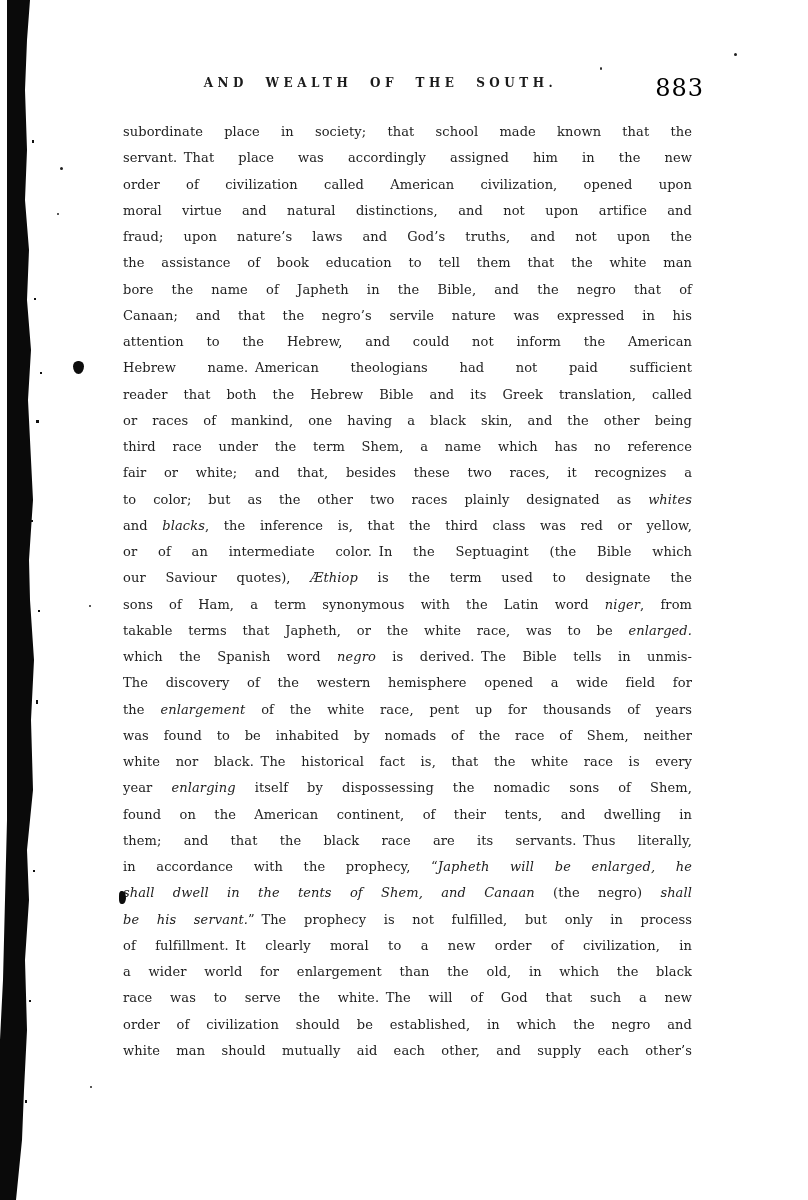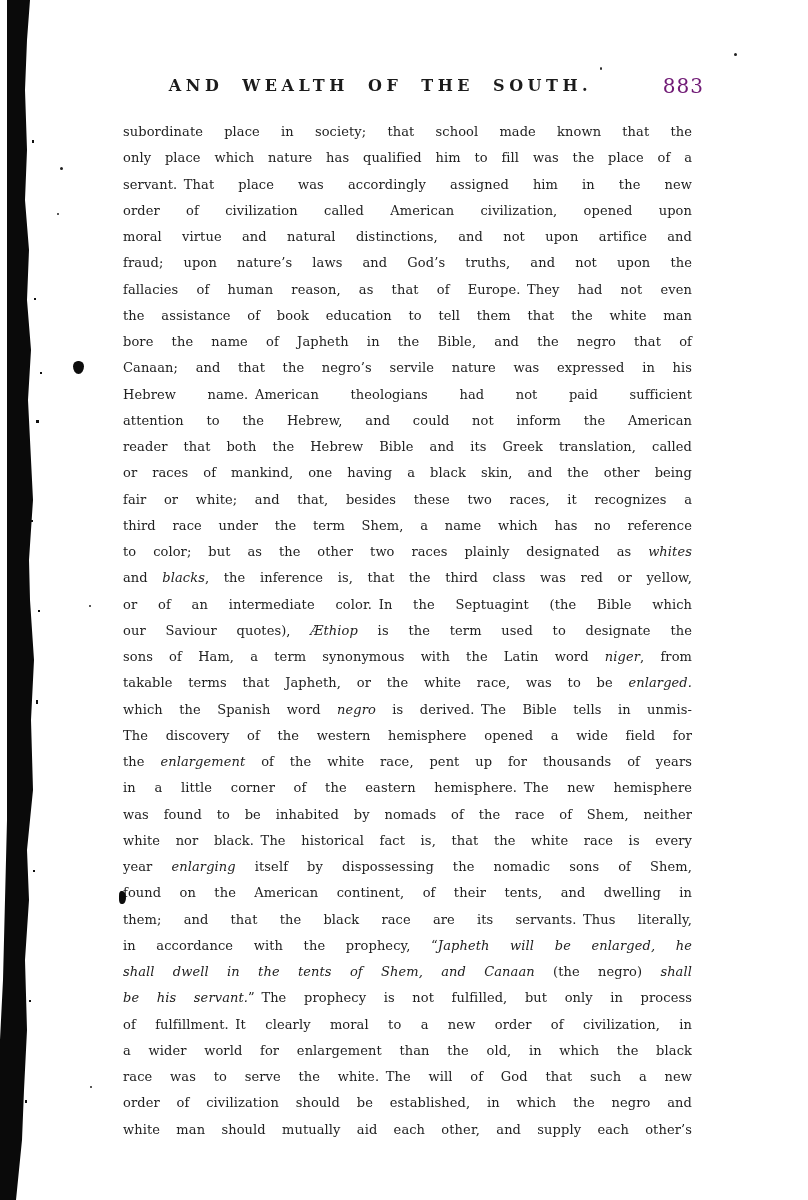--- a/index.html
+++ b/index.html
@@ -8,26 +8,26 @@
     background:#ffffff;
     font-family:"DejaVu Serif","Liberation Serif",serif;
   }
   .page{position:absolute;inset:0;}
   
   .gutter{position:absolute;left:0;top:0;width:60px;height:1200px;}
   
   .header{position:absolute;left:123px;top:74px;width:575px;height:28px;}
   .running-title{
     position:absolute;left:0;right:60px;text-align:center;top:2px;
-    font-size:16px;font-weight:700;letter-spacing:4.5px;word-spacing:9px;
+    font-size:12px;font-weight:700;letter-spacing:4.5px;word-spacing:9px;
     color:#1b1b1b;white-space:nowrap;
   }
   .page-number{
     position:absolute;right:-6px;top:0;
-    font-size:20px;letter-spacing:1px;color:#701a75;
+    font-size:24px;letter-spacing:1px;color:#000000;
   }
   
   .body-text{
     position:absolute;left:123px;top:119px;width:569px;
     font-size:13px;color:#212121;
   }
   .line{
     text-align:justify;text-align-last:justify;
     line-height:26.25px;height:26.25px;white-space:pre-wrap;
     letter-spacing:0.1px;
@@ -61,45 +61,42 @@
     </svg>
   </div>
 
   <div class="header">
     <div class="running-title">AND WEALTH OF THE SOUTH.</div>
     <div class="page-number">883</div>
   </div>
 
   <div class="body-text">
       <div class="line"><span>subordinate place in society; that school made known that the</span></div>
-      <div class="line"><span>only place which nature has qualified him to fill was the place of a</span></div>
       <div class="line"><span>servant. That place was accordingly assigned him in the new</span></div>
       <div class="line"><span>order of civilization called American civilization, opened upon</span></div>
       <div class="line"><span>moral virtue and natural distinctions, and not upon artifice and</span></div>
       <div class="line"><span>fraud; upon nature’s laws and God’s truths, and not upon the</span></div>
-      <div class="line"><span>fallacies of human reason, as that of Europe. They had not even</span></div>
       <div class="line"><span>the assistance of book education to tell them that the white man</span></div>
       <div class="line"><span>bore the name of Japheth in the Bible, and the negro that of</span></div>
       <div class="line"><span>Canaan; and that the negro’s servile nature was expressed in his</span></div>
+      <div class="line"><span>attention to the Hebrew, and could not inform the American</span></div>
       <div class="line"><span>Hebrew name. American theologians had not paid sufficient</span></div>
-      <div class="line"><span>attention to the Hebrew, and could not inform the American</span></div>
       <div class="line"><span>reader that both the Hebrew Bible and its Greek translation, called</span></div>
       <div class="line"><span>or races of mankind, one having a black skin, and the other being</span></div>
+      <div class="line"><span>third race under the term Shem, a name which has no reference</span></div>
       <div class="line"><span>fair or white; and that, besides these two races, it recognizes a</span></div>
-      <div class="line"><span>third race under the term Shem, a name which has no reference</span></div>
       <div class="line"><span>to color; but as the other two races plainly designated as </span><span class="it">whites</span></div>
       <div class="line"><span>and </span><span class="it">blacks</span><span>, the inference is, that the third class was red or yellow,</span></div>
       <div class="line"><span>or of an intermediate color. In the Septuagint (the Bible which</span></div>
       <div class="line"><span>our Saviour quotes), </span><span class="it">Æthiop</span><span> is the term used to designate the</span></div>
       <div class="line"><span>sons of Ham, a term synonymous with the Latin word </span><span class="it">niger</span><span>, from</span></div>
       <div class="line"><span>takable terms that Japheth, or the white race, was to be </span><span class="it">enlarged.</span></div>
       <div class="line"><span>which the Spanish word </span><span class="it">negro</span><span> is derived. The Bible tells in unmis-</span></div>
       <div class="line"><span>The discovery of the western hemisphere opened a wide field for</span></div>
       <div class="line"><span>the </span><span class="it">enlargement</span><span> of the white race, pent up for thousands of years</span></div>
-      <div class="line"><span>in a little corner of the eastern hemisphere. The new hemisphere</span></div>
       <div class="line"><span>was found to be inhabited by nomads of the race of Shem, neither</span></div>
       <div class="line"><span>white nor black. The historical fact is, that the white race is every</span></div>
       <div class="line"><span>year </span><span class="it">enlarging</span><span> itself by dispossessing the nomadic sons of Shem,</span></div>
       <div class="line"><span>found on the American continent, of their tents, and dwelling in</span></div>
       <div class="line"><span>them; and that the black race are its servants. Thus literally,</span></div>
       <div class="line"><span>in accordance with the prophecy, “</span><span class="it">Japheth will be enlarged, he</span></div>
       <div class="line"><span class="it">shall dwell in the tents of Shem, and Canaan </span><span>(the negro) </span><span class="it">shall</span></div>
       <div class="line"><span class="it">be his servant.</span><span>” The prophecy is not fulfilled, but only in process</span></div>
       <div class="line"><span>of fulfillment. It clearly moral to a new order of civilization, in</span></div>
       <div class="line"><span>a wider world for enlargement than the old, in which the black</span></div>

